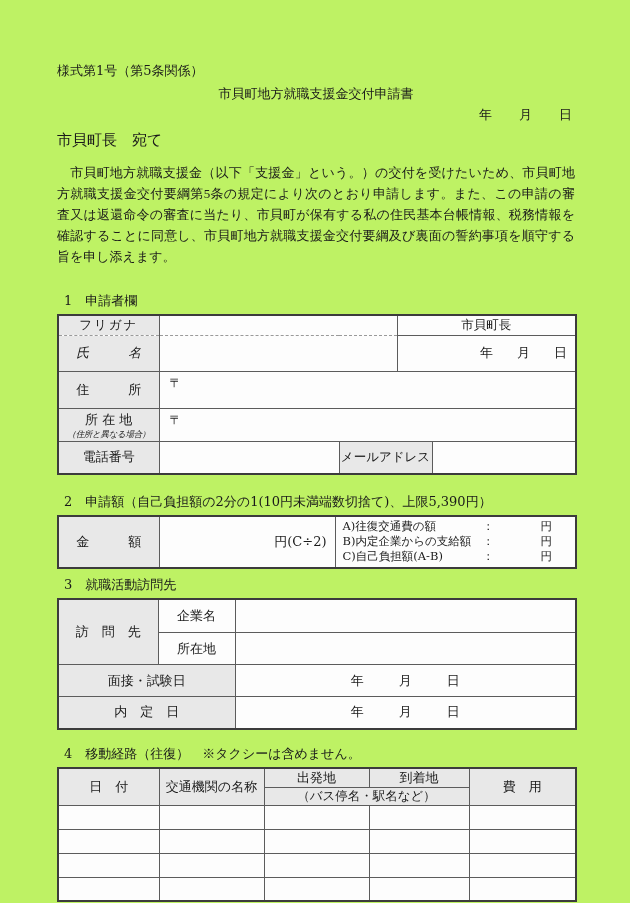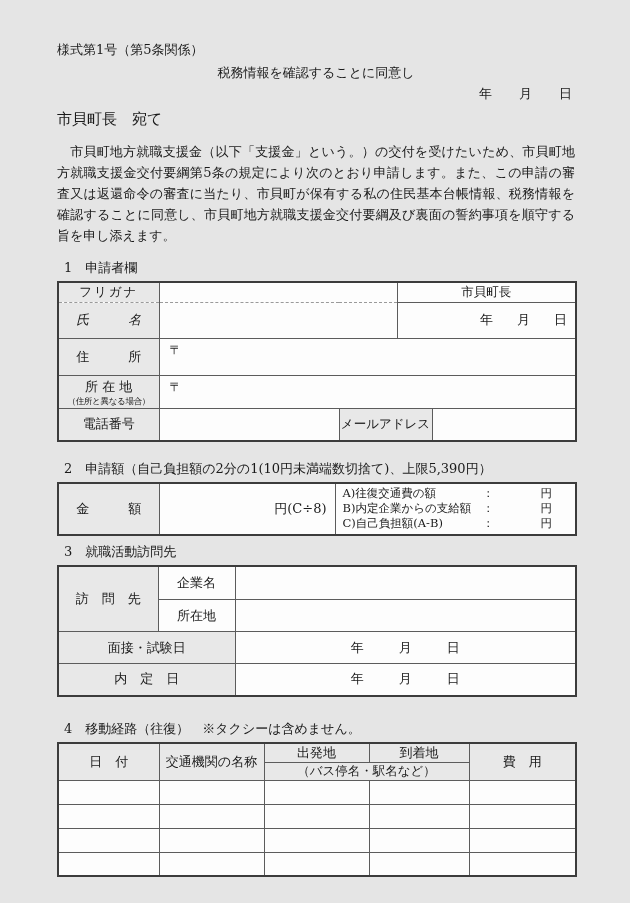--- a/index.html
+++ b/index.html
@@ -3,38 +3,38 @@
 <meta charset="utf-8">
 <style>
   * { box-sizing: border-box; }
   html, body { margin: 0; padding: 0; background: #ffffff; }
   body { font-family: "DejaVu Serif", "Liberation Serif", serif; }
 
   .page {
     position: relative;
     width: 630px;
     height: 903px;
-    background: #e5e5e5;
-    padding: 42px 55px 0 57px;
+    background: #bef264;
+    padding: 63px 55px 0 57px;
     color: #1a1a1a;
     overflow: hidden;
   }
 
   .form-number { font-size: 13px; line-height: 16px; }
   .doc-title   { font-size: 13px; line-height: 16px; text-align: center; margin-top: 7px; }
   .date-line   { display: flex; justify-content: flex-end; column-gap: 27px;
                  font-size: 13px; line-height: 16px; margin-top: 5px; padding-right: 3px; }
   .addressee   { font-size: 15px; line-height: 16px; margin-top: 9px; }
-  .body-text   { font-size: 13px; line-height: 21px; text-align: justify; margin: 14px 0 0 0; }
+  .body-text   { font-size: 13px; line-height: 21px; text-align: justify; margin: 14px 0 0 0; font-family: Liberation Serif, serif; }
 
   .sec-heading { font-size: 13px; line-height: 16px; margin-left: 7px; }
-  .h1 { margin-top: 14px; }
+  .h1 { margin-top: 26px; }
   .h2 { margin-top: 19px; }
   .h3 { margin-top: 8px; }
-  .h4 { margin-top: 24px; }
+  .h4 { margin-top: 16px; }
 
   table {
     border-collapse: collapse;
     table-layout: fixed;
     width: 518px;
     border: 2px solid #3c3c3c;
     margin-top: 5px;
     background: #fdfdfd;
   }
   td {
@@ -45,21 +45,21 @@
     vertical-align: middle;
     overflow: hidden;
   }
   .shade { background: #e8e8e8; }
 
   
   .dash-b { border-bottom: 1px dashed #9a9a9a; }
   .dash-t { border-top: 1px dashed #9a9a9a; font-style: italic; }
 
   .sm { font-size: 12.5px; }
-  .note { display: block; font-size: 8.5px; line-height: 10px; letter-spacing: -0.3px; }
+  .note { display: block; font-size: 8.5px; line-height: 10px; letter-spacing: -0.3px; font-style: italic; }
   .postal { text-align: left; vertical-align: top; padding: 3px 10px; font-size: 12px; }
   .furigana-label { letter-spacing: 2px; font-size: 12.5px; }
 
   .date-flex-right  { display: flex; justify-content: flex-end; column-gap: 24px; padding-right: 8px; }
   .date-flex-center { display: flex; justify-content: center; column-gap: 35px; }
 
   .amount-formula { text-align: right; padding-right: 8px; }
   .breakdown { padding: 2px 7px 2px 7px; }
   .bd-line { display: flex; font-size: 11.5px; line-height: 15.2px; text-align: left; }
   .bd-label { min-width: 140px; }
@@ -68,21 +68,21 @@
   .t4 td.hdr { font-size: 13px; }
   .t4 td.hdr-sub { font-size: 12.5px; }
 </style>
 </head>
 <body>
 
 <div class="page">
 
   <div class="form-number">様式第1号（第5条関係）</div>
 
-  <div class="doc-title">税務情報を確認することに同意し</div>
+  <div class="doc-title">市貝町地方就職支援金交付申請書</div>
 
   <div class="date-line">
     <span>年</span>
     <span>月</span>
     <span>日</span>
   </div>
 
   <div class="addressee">市貝町長　宛て</div>
 
   <p class="body-text">　市貝町地方就職支援金（以下「支援金」という。）の交付を受けたいため、市貝町地方就職支援金交付要綱第5条の規定により次のとおり申請します。また、この申請の審査又は返還命令の審査に当たり、市貝町が保有する私の住民基本台帳情報、税務情報を確認することに同意し、市貝町地方就職支援金交付要綱及び裏面の誓約事項を順守する旨を申し添えます。</p>
@@ -140,21 +140,21 @@
   <div class="sec-heading h2">2　申請額（自己負担額の2分の1(10円未満端数切捨て)、上限5,390円）</div>
   <table class="t2">
     <colgroup>
       <col style="width:101px">
         <col style="width:176px">
         <col style="width:241px">
     </colgroup>
     <tbody>
         <tr style="height:50px">
       <td class="shade">金　　　額</td>
-      <td class="amount-formula">円(C÷8)</td>
+      <td class="amount-formula">円(C÷2)</td>
       <td class="breakdown">
         <div class="bd-line">
           <span class="bd-label">A)往復交通費の額</span>
           <span>：</span>
           <span class="bd-unit">円</span>
         </div>
         <div class="bd-line">
           <span class="bd-label">B)内定企業からの支給額</span>
           <span>：</span>
           <span class="bd-unit">円</span>

